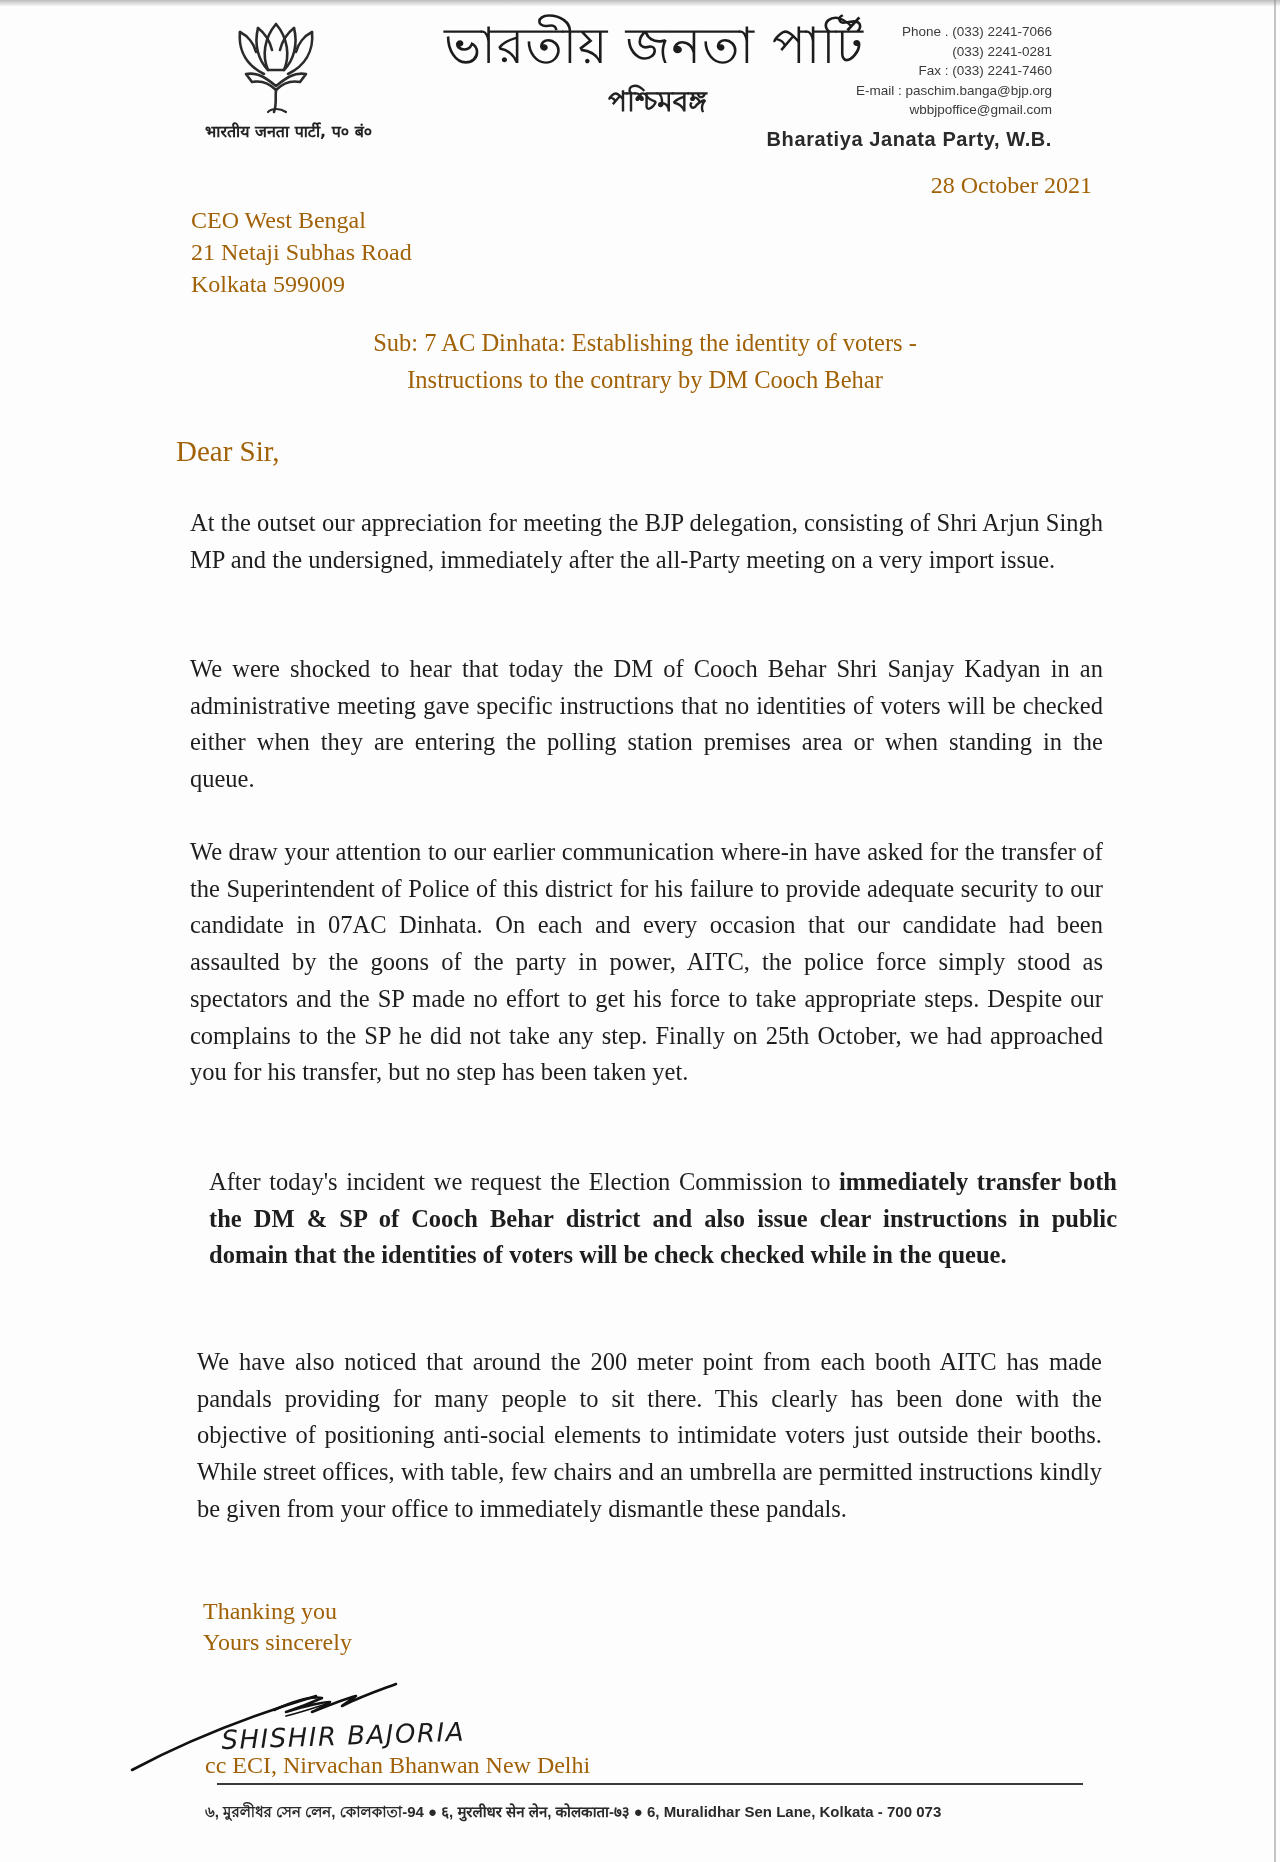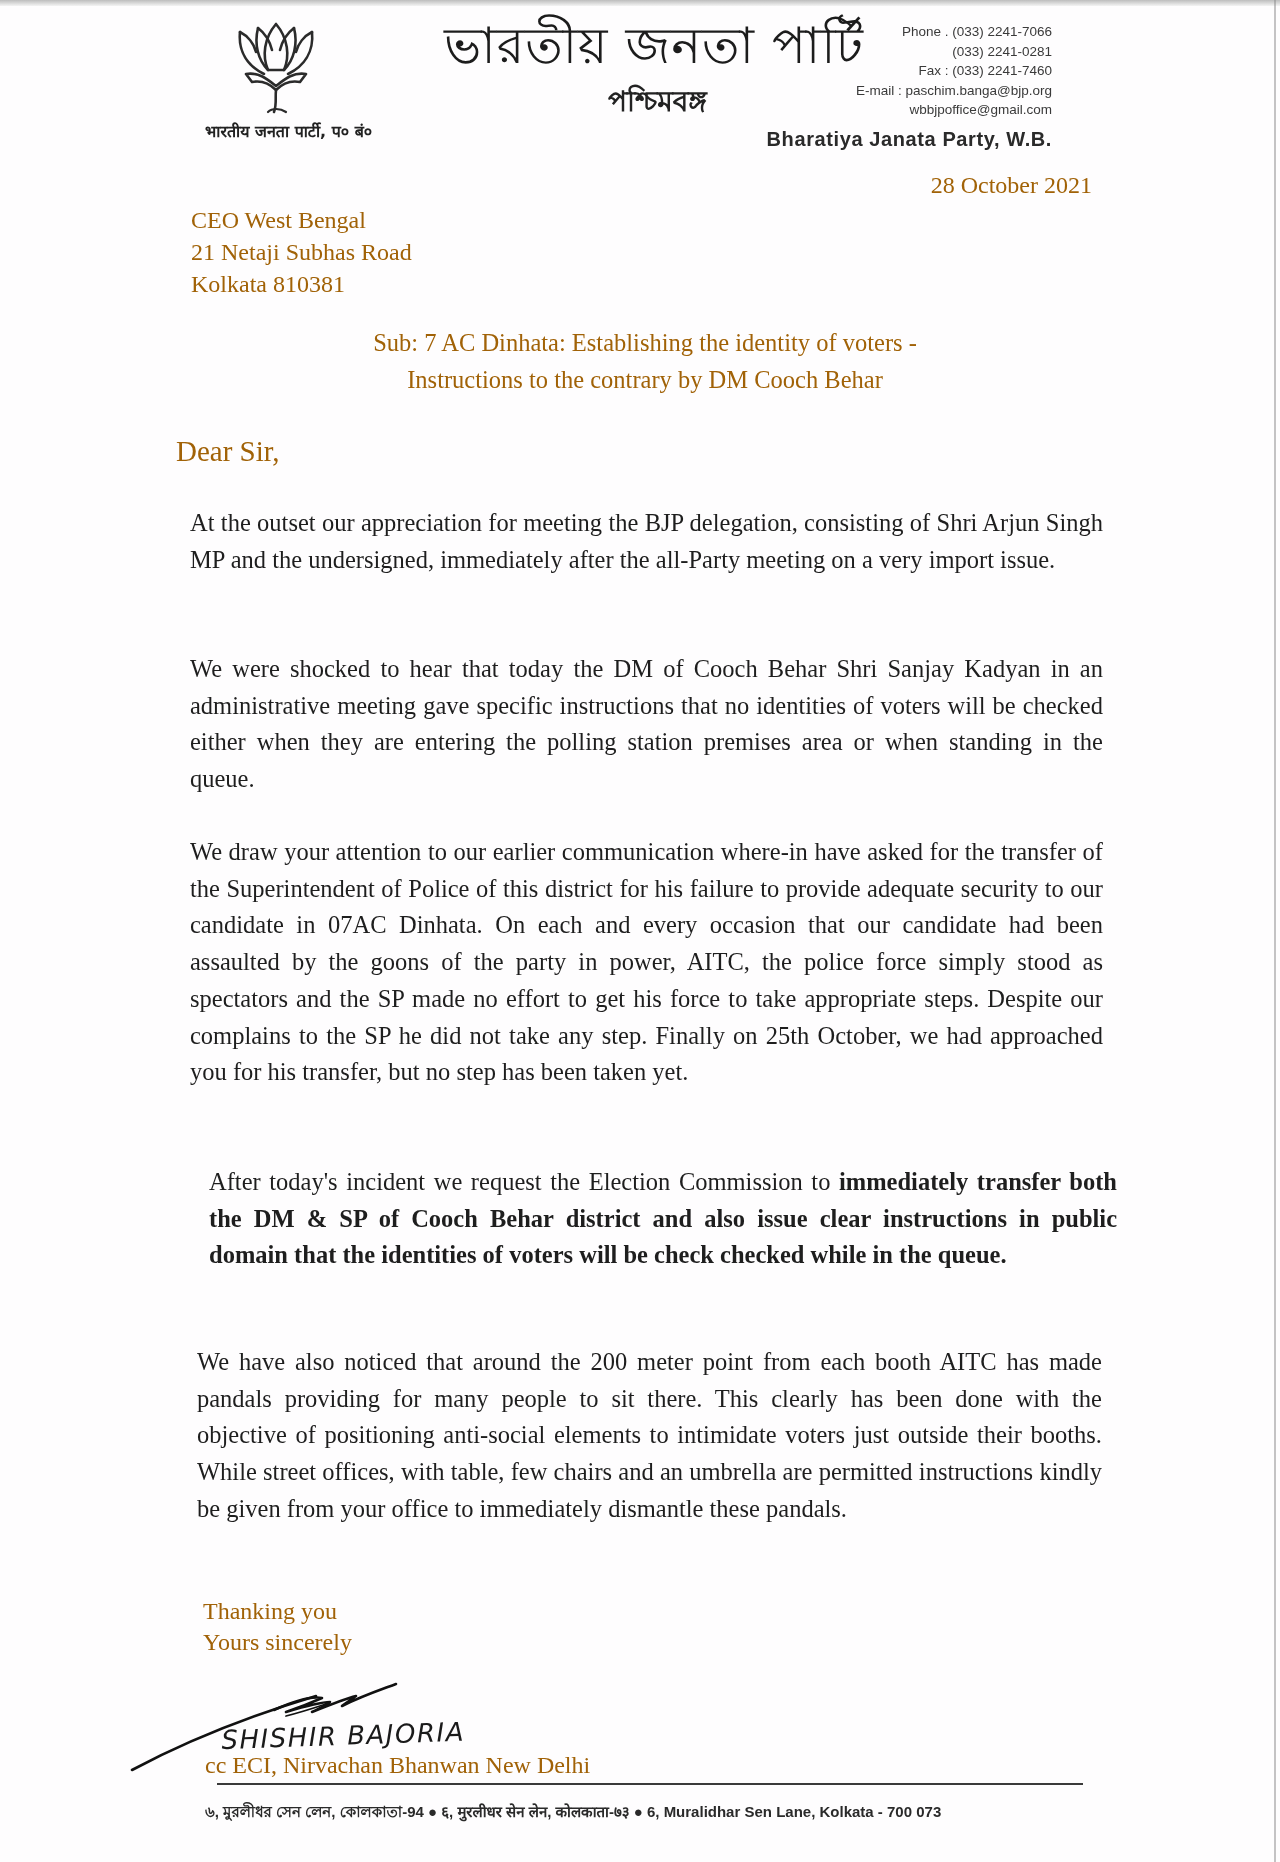--- a/index.html
+++ b/index.html
@@ -75,21 +75,21 @@
     <div>wbbjpoffice@gmail.com</div>
   </div>
 
   <div class="abs party-en sans">Bharatiya Janata Party, W.B.</div>
 
   <div class="abs date serif">28 October 2021</div>
 
   <div class="abs addr serif">
     <div>CEO West Bengal</div>
     <div>21 Netaji Subhas Road</div>
-    <div>Kolkata 810381</div>
+    <div>Kolkata 599009</div>
   </div>
 
   <div class="abs subject serif">
     <div>Sub: 7 AC Dinhata: Establishing the identity of voters -</div>
     <div>Instructions to the contrary by DM Cooch Behar</div>
   </div>
 
   <div class="abs salute serif">Dear Sir,</div>
 
   <p class="para p1" style="margin:0">At the outset our appreciation for meeting the BJP delegation, consisting of Shri Arjun Singh MP and the undersigned,  immediately after the all-Party meeting on a very import issue.</p>

